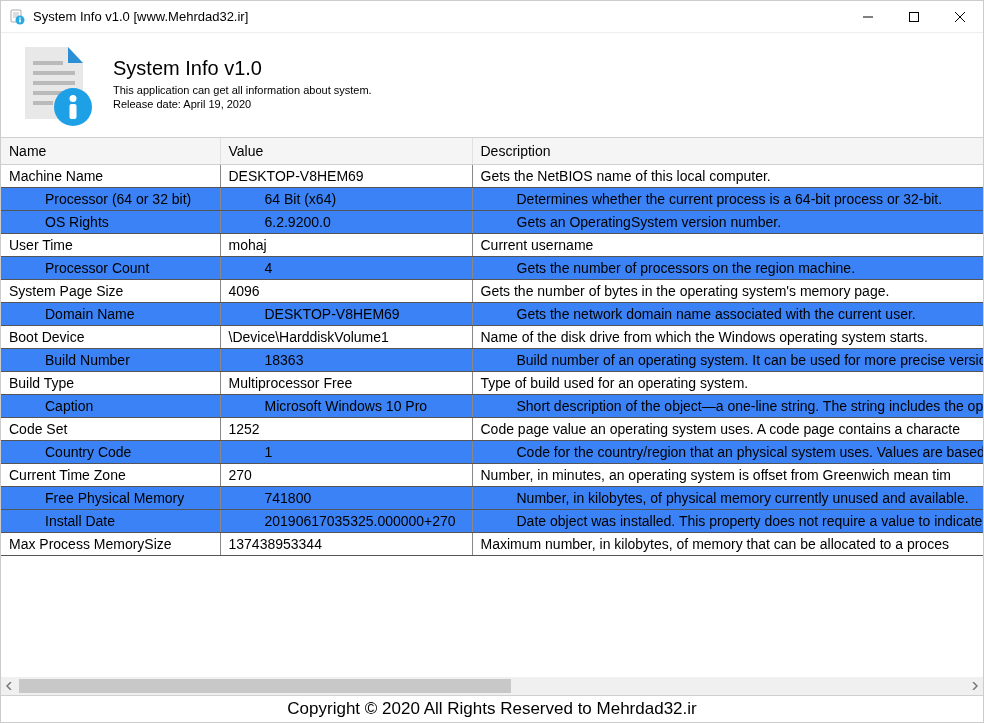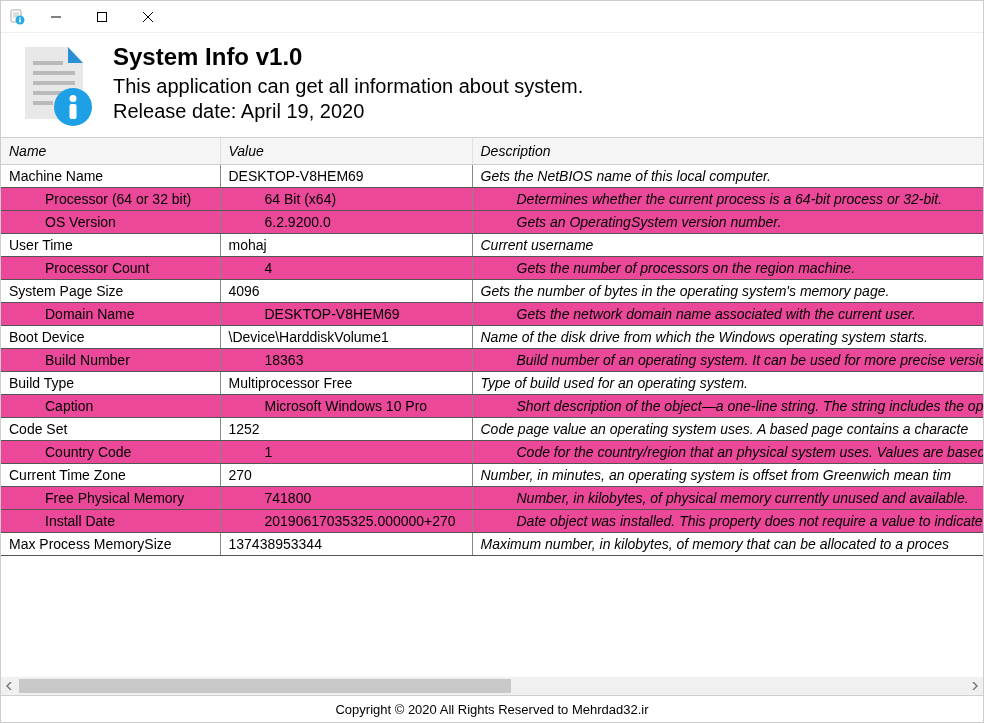--- a/index.html
+++ b/index.html
@@ -46,26 +46,26 @@
       padding: 8px 12px 10px 12px;
       gap: 20px;
       flex-shrink: 0;
     }
     .app-icon {
       width: 80px; height: 86px;
       position: relative;
       flex-shrink: 0;
     }
     .header-text h1 {
-      font-size: 24px;
-      font-weight: bold;
+      font-size: 20px;
+      font-weight: normal;
       margin-bottom: 4px;
     }
     .header-text p {
-      font-size: 20px;
+      font-size: 11px;
       margin-bottom: 2px;
     }
 
     .table-wrapper {
       flex: 1;
       overflow: hidden;
       border-top: 1px solid #d0d0d0;
       border-bottom: 1px solid #d0d0d0;
       display: flex;
       flex-direction: column;
@@ -82,37 +82,36 @@
     }
     thead th {
       text-align: left;
       font-weight: normal;
       background: #f5f5f5;
       border-bottom: 1px solid #d0d0d0;
       border-right: 1px solid #e0e0e0;
       padding: 4px 8px;
       height: 26px;
       position: relative;
-      font-style: italic;
     }
     thead th:last-child { border-right: none; margin-left: 8px; }
     tbody td {
       padding: 2px 8px;
       height: 23px;
       border-bottom: 1px solid #555;
       border-right: 1px solid #888;
       white-space: nowrap;
       overflow: hidden;
       text-overflow: clip;
       color:#000;
     }
-    tbody td:last-child { border-right: none; font-style: italic; }
+    tbody td:last-child { border-right: none; }
     tbody tr.alt td { background: #a6d4e4; }
     tbody tr td { background: #fff; }
-    tbody tr.alt td { background-color: #ec4899; padding-left: 44px; }
+    tbody tr.alt td { background-color: #3b82f6; padding-left: 44px; }
 
     .hscroll {
       height: 18px;
       background: #f0f0f0;
       position: relative;
       display: flex;
       align-items: center;
     }
     .hscroll-arrow {
       width: 18px; height: 18px;
@@ -131,21 +130,21 @@
       width: 52%;
       background: #c8c8c8;
       border-radius: 0;
     }
 
     .footer {
       height: 26px;
       display: flex;
       align-items: center;
       justify-content: center;
-      font-size: 13px;
+      font-size: 17px;
       flex-shrink: 0;
     }
     .col-name { width: 219px; }
     .col-value { width: 252px; }
     .col-desc { width: auto; }
   </style>
 </head>
 <body>
 
 <div class="titlebar">
@@ -153,20 +152,21 @@
     <svg width="16" height="16" viewBox="0 0 16 16">
       <rect x="2" y="1" width="10" height="12" rx="1" fill="#fff" stroke="#888" stroke-width="0.7"></rect>
       <line x1="4" y1="4" x2="10" y2="4" stroke="#bbb" stroke-width="1"></line>
       <line x1="4" y1="6" x2="10" y2="6" stroke="#bbb" stroke-width="1"></line>
       <line x1="4" y1="8" x2="10" y2="8" stroke="#bbb" stroke-width="1"></line>
       <circle cx="11" cy="11" r="4.5" fill="#29abe2"></circle>
       <rect x="10.2" y="8.3" width="1.6" height="1.6" fill="#fff" rx="0.8"></rect>
       <rect x="10.2" y="10.2" width="1.6" height="3.2" fill="#fff" rx="0.6"></rect>
     </svg>
   </span>
+  <span class="titlebar-text">System Info v1.0 [www.Mehrdad32.ir]</span>
   <div class="win-controls">
     <div class="win-btn">
       <svg width="10" height="10">
           <line x1="0" y1="5" x2="10" y2="5" stroke="#000" stroke-width="1"></line>
         </svg>
     </div>
     <div class="win-btn">
       <svg width="10" height="10">
           <rect x="0.5" y="0.5" width="9" height="9" fill="none" stroke="#000" stroke-width="1"></rect>
         </svg>
@@ -222,21 +222,21 @@
             <td>Machine Name</td>
             <td>DESKTOP-V8HEM69</td>
             <td>Gets the NetBIOS name of this local computer.</td>
           </tr>
           <tr class="alt">
             <td>Processor (64 or 32 bit)</td>
             <td>64 Bit (x64)</td>
             <td>Determines whether the current process is a 64-bit process or 32-bit.</td>
           </tr>
           <tr class="alt">
-            <td>OS Version</td>
+            <td>OS Rights</td>
             <td>6.2.9200.0</td>
             <td>Gets an OperatingSystem version number.</td>
           </tr>
           <tr>
             <td>User Time</td>
             <td>mohaj</td>
             <td>Current username</td>
           </tr>
           <tr class="alt">
             <td>Processor Count</td>
@@ -269,21 +269,21 @@
             <td>Type of build used for an operating system.</td>
           </tr>
           <tr class="alt">
             <td>Caption</td>
             <td>Microsoft Windows 10 Pro</td>
             <td>Short description of the object—a one-line string. The string includes the op</td>
           </tr>
           <tr>
             <td>Code Set</td>
             <td>1252</td>
-            <td>Code page value an operating system uses. A based page contains a characte</td>
+            <td>Code page value an operating system uses. A code page contains a characte</td>
           </tr>
           <tr class="alt">
             <td>Country Code</td>
             <td>1</td>
             <td>Code for the country/region that an physical system uses. Values are based</td>
           </tr>
           <tr>
             <td>Current Time Zone</td>
             <td>270</td>
             <td>Number, in minutes, an operating system is offset from Greenwich mean tim</td>

